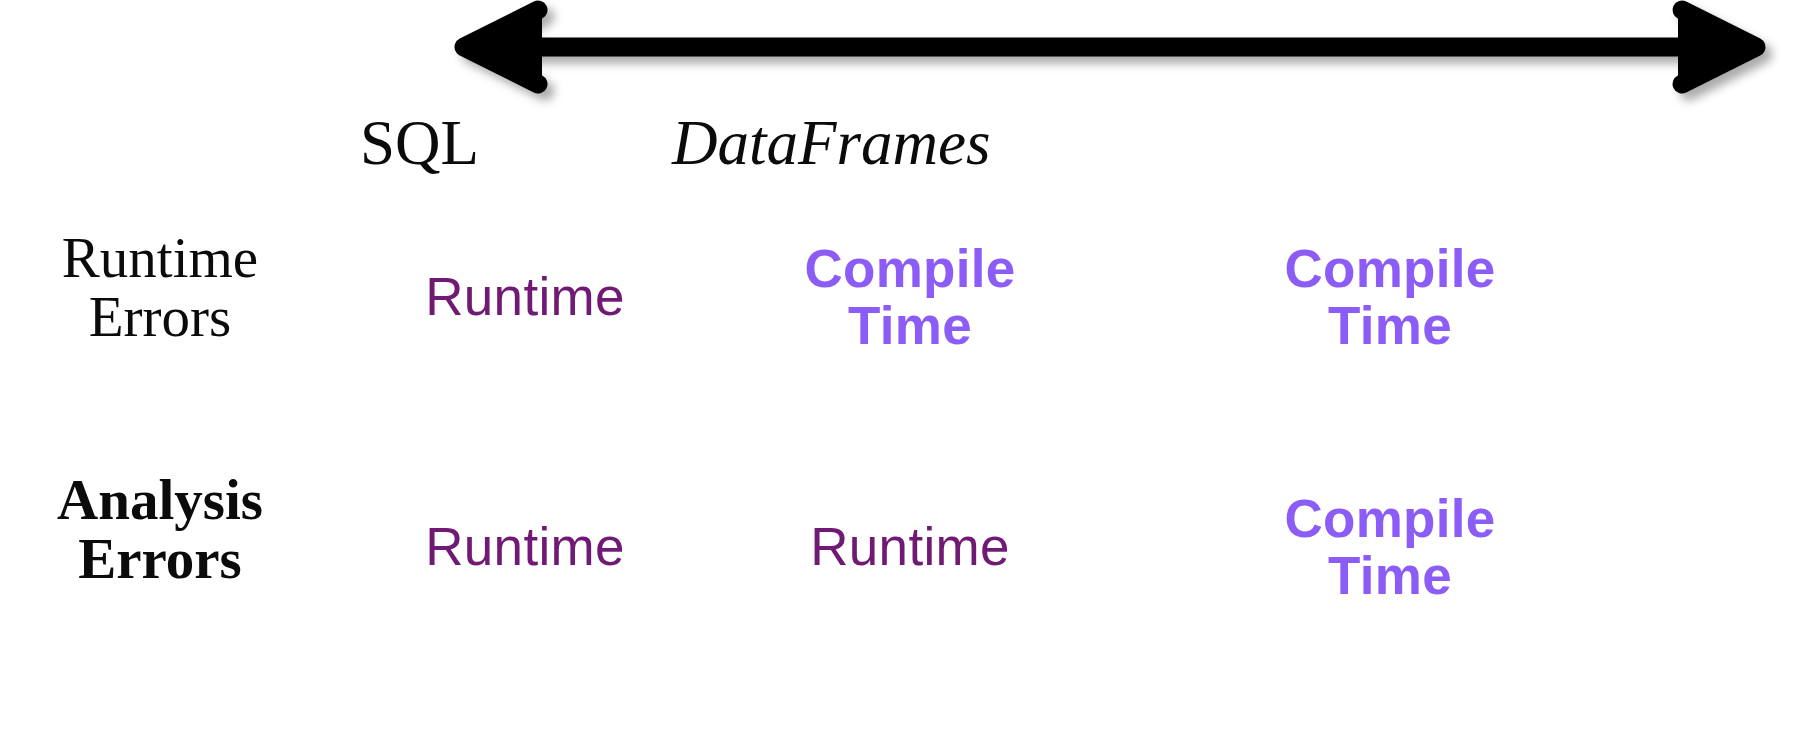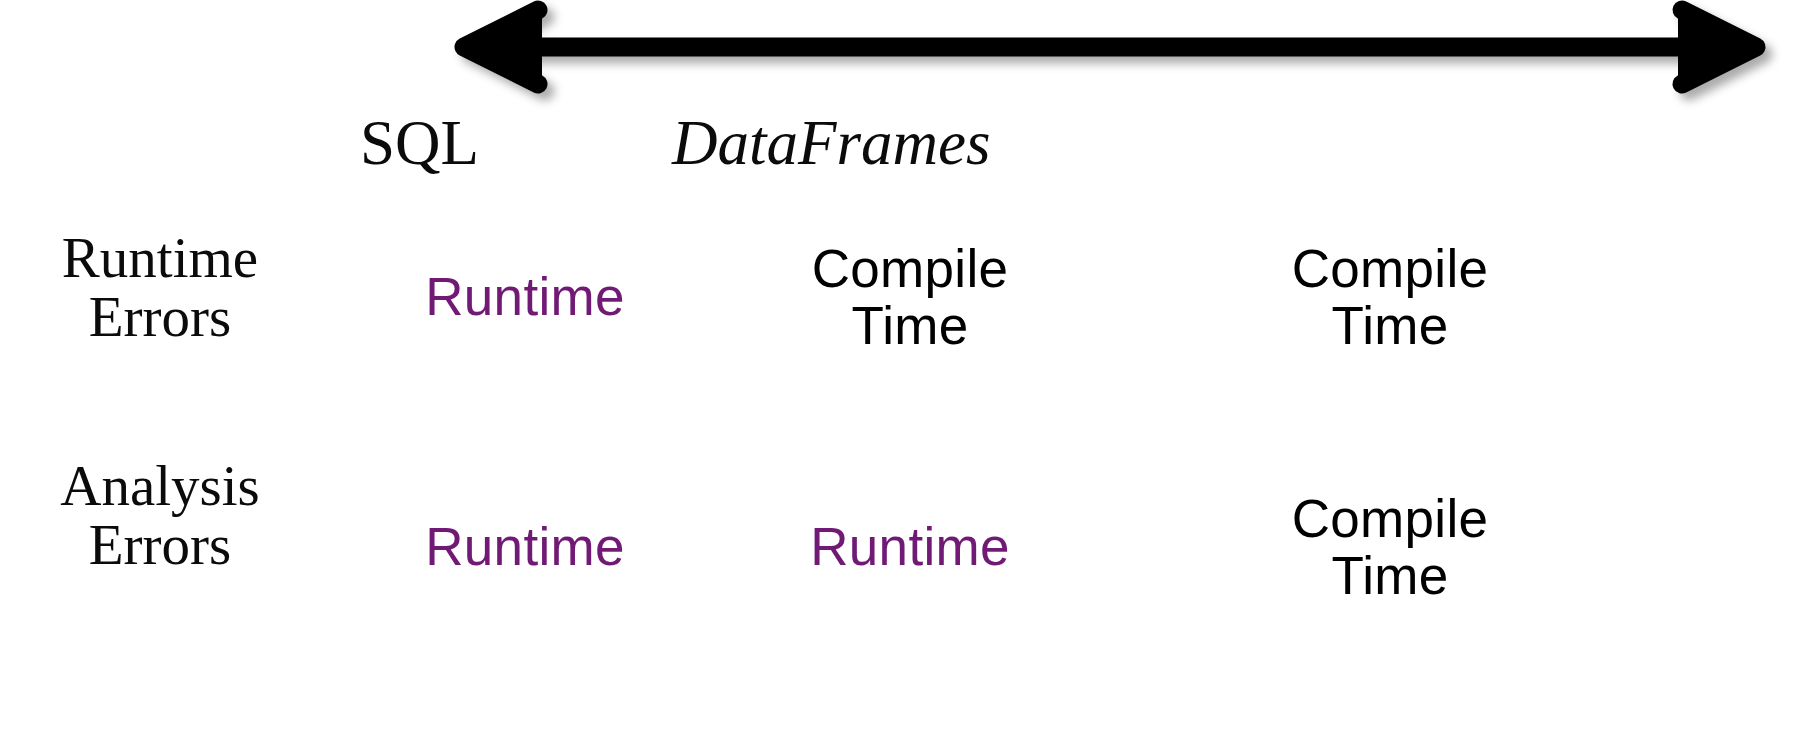--- a/index.html
+++ b/index.html
@@ -59,35 +59,35 @@
     width: 300px;
     text-align: center;
     font-family: "Liberation Serif", "DejaVu Serif", serif;
     font-size: 57px;
     font-weight: 400;
     color: #0b0b0b;
     line-height: 1.04;
   }
   .row-label .ln { display: block; }
   .row-label.r0 { top: 228px; }
-  .row-label.r1 { top: 456px; }
+  .row-label.r1 { top: 470px; font-weight: bold; }
 
   
   .cell {
     position: absolute;
     text-align: center;
     font-family: "Liberation Sans", sans-serif;
     font-weight: 300;
     font-size: 53px;
     line-height: 1.08;
     letter-spacing: 0.3px;
     white-space: pre-line;
   }
   .cell.runtime  { color: #701a75; }
-  .cell.compile  { color: #000000; }
+  .cell.compile  { color: #8b5cf6; font-weight: bold; }
 
   
   .cell.c0 { left: 345px;  width: 360px; }
   .cell.c1 { left: 700px;  width: 420px; }
   .cell.c2 { left: 1180px; width: 420px; }
 
   
   .cell.r0.one  { top: 268px; }
   .cell.r0.two  { top: 240px; }
   .cell.r1.one  { top: 518px; }

